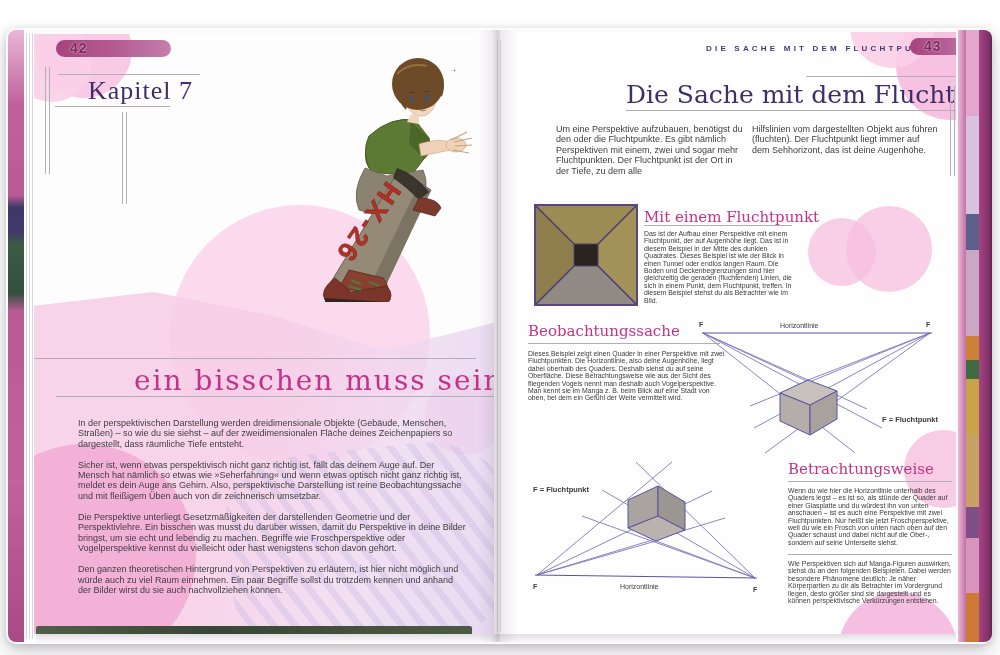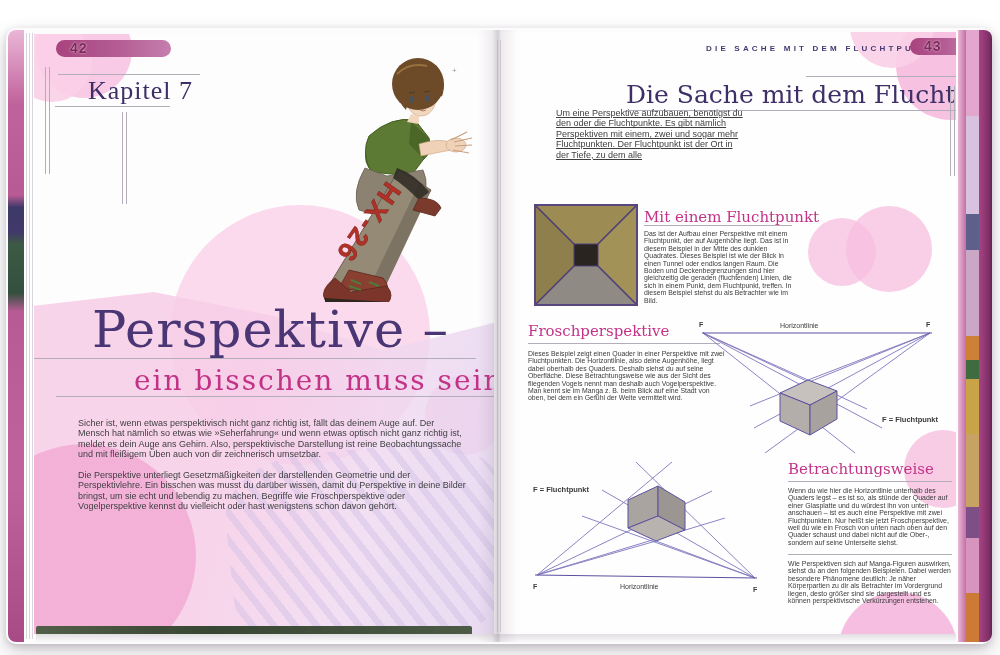--- a/index.html
+++ b/index.html
@@ -116,28 +116,29 @@
     <path d="M103,32 Q108,52 115,58 L119,42 L127,56 L133,42 L141,54 L147,40 Q152,52 153,32 Z" fill="#6d4b28"></path>
     <path d="M106,22 Q118,10 136,14" stroke="#96703f" stroke-width="2.2" fill="none"></path>
     <rect x="119" y="44" width="4" height="7" rx="2" fill="#46525e"></rect>
     <rect x="134" y="43" width="4" height="7" rx="2" fill="#46525e"></rect>
     <path d="M118,41 L124,40 M133,40 L139,39" stroke="#4a3categorie2" stroke-width="1"></path>
     <path d="M118,41 L124,40 M133,40 L139,39" stroke="#4a3a2c" stroke-width="1"></path>
     <path d="M129,58 Q132,60 135,58" stroke="#b07c5c" stroke-width="1" fill="none"></path>
     <path d="M120,62 L128,64 L128,72 L116,70 Z" fill="#f2d7bf"></path>
   </svg>
 
-  <div class="abs big-title" style="left:58px;top:266px;">Perspektive –</div>
   <div class="abs hline" style="left:0;top:324px;width:442px;"></div>
   <div class="abs sub-title" style="left:100px;top:330px;">ein bisschen muss sein</div>
   <div class="abs hline" style="left:22px;top:362px;width:438px;"></div>
 
   <div class="abs body-copy" style="left:44px;top:384px;width:390px;">
+    <p>In der perspektivischen Darstellung werden dreidimensionale Objekte (Gebäude, Menschen, Straßen) – so wie du sie siehst – auf der zweidimensionalen Fläche deines Zeichenpapiers so dargestellt, dass räumliche Tiefe entsteht.</p>
     <p>Sicher ist, wenn etwas perspektivisch nicht ganz richtig ist, fällt das deinem Auge auf. Der Mensch hat nämlich so etwas wie »Seherfahrung« und wenn etwas optisch nicht ganz richtig ist, meldet es dein Auge ans Gehirn. Also, perspektivische Darstellung ist reine Beobachtungssache und mit fleißigem Üben auch von dir zeichnerisch umsetzbar.</p>
     <p>Die Perspektive unterliegt Gesetzmäßigkeiten der darstellenden Geometrie und der Perspektivlehre. Ein bisschen was musst du darüber wissen, damit du Perspektive in deine Bilder bringst, um sie echt und lebendig zu machen. Begriffe wie Froschperspektive oder Vogelperspektive kennst du vielleicht oder hast wenigstens schon davon gehört.</p>
+    <p>Den ganzen theoretischen Hintergrund von Perspektiven zu erläutern, ist hier nicht möglich und würde auch zu viel Raum einnehmen. Ein paar Begriffe sollst du trotzdem kennen und anhand der Bilder wirst du sie auch nachvollziehen können.</p>
   </div>
 </div>
 
 <div class="abs page right-page">
 
   <div class="abs circle" style="left:402px;top:-22px;width:110px;height:110px;background:#f5b3da;opacity:.8;"></div>
   <div class="abs circle" style="left:356px;top:-48px;width:84px;height:84px;background:#f9cfe7;opacity:.9;"></div>
   <div class="abs circle" style="left:314px;top:186px;width:68px;height:68px;background:#f7bfe0;opacity:.75;"></div>
   <div class="abs circle" style="left:352px;top:174px;width:86px;height:86px;background:#f7bfe0;opacity:.75;"></div>
   <div class="abs circle" style="left:410px;top:398px;width:78px;height:78px;background:#f7bfe0;opacity:.8;"></div>
@@ -145,37 +146,38 @@
 
   <div class="abs running-head" style="left:212px;top:12px;">DIE SACHE MIT DEM FLUCHTPUNKT</div>
   <div class="abs pill" style="left:416px;top:6px;width:64px;"><span>43</span></div>
 
   <div class="abs hline" style="left:312px;top:44px;width:150px;"></div>
   <div class="abs page-title" style="left:132px;top:48px;">Die Sache mit dem Fluchtpunkt</div>
   <div class="abs hline" style="left:132px;top:78px;width:330px;"></div>
   <div class="abs vline" style="left:456px;top:54px;height:90px;"></div>
   <div class="abs vline" style="left:460px;top:54px;height:90px;"></div>
 
-  <div class="abs intro-copy" style="left:62px;top:76px;width:188px;text-decoration:underline;">Um eine Perspektive aufzubauen, benötigst du den oder die Fluchtpunkte. Es gibt nämlich Perspektiven mit einem, zwei und sogar mehr Fluchtpunkten. Der Fluchtpunkt ist der Ort in der Tiefe, zu dem alle</div>
+  <div class="abs intro-copy" style="left:62px;top:92px;width:188px;">Um eine Perspektive aufzubauen, benötigst du den oder die Fluchtpunkte. Es gibt nämlich Perspektiven mit einem, zwei und sogar mehr Fluchtpunkten. Der Fluchtpunkt ist der Ort in der Tiefe, zu dem alle</div>
+  <div class="abs intro-copy" style="left:258px;top:92px;width:186px;">Hilfslinien vom dargestellten Objekt aus führen (fluchten). Der Fluchtpunkt liegt immer auf dem Sehhorizont, das ist deine Augenhöhe.</div>
 
   <svg class="abs" style="left:40px;top:172px;" width="104" height="102" viewBox="0 0 104 102">
     <polygon points="2,2 102,2 63,41 41,41" fill="#9c8c54"></polygon>
     <polygon points="2,2 41,41 41,61 2,100" fill="#8f7f4c"></polygon>
     <polygon points="102,2 102,100 63,61 63,41" fill="#a39258"></polygon>
     <polygon points="2,100 41,61 63,61 102,100" fill="#8f8a84"></polygon>
     <path d="M2,2 L41,41 M102,2 L63,41 M2,100 L41,61 M102,100 L63,61" stroke="#4e3e78" stroke-width="1.6"></path>
     <rect x="40" y="40" width="24" height="22" fill="#29241f" stroke="#4e3e78" stroke-width="1"></rect>
     <rect x="1" y="1" width="102" height="100" fill="none" stroke="#58487f" stroke-width="2"></rect>
   </svg>
 
   <div class="abs sec-head" style="left:150px;top:176px;font-size:15px;">Mit einem Fluchtpunkt</div>
   <div class="abs hline" style="left:150px;top:193px;width:148px;"></div>
   <div class="abs sec-copy" style="left:150px;top:198px;width:150px;">Das ist der Aufbau einer Perspektive mit einem Fluchtpunkt, der auf Augenhöhe liegt. Das ist in diesem Beispiel in der Mitte des dunklen Quadrates. Dieses Beispiel ist wie der Blick in einen Tunnel oder endlos langen Raum. Die Boden und Deckenbegrenzungen sind hier gleichzeitig die geraden (fluchtenden) Linien, die sich in einem Punkt, dem Fluchtpunkt, treffen. In diesem Beispiel stehst du als Betrachter wie im Bild.</div>
 
-  <div class="abs sec-head" style="left:34px;top:290px;font-size:15px;">Froschperspektive</div>
+  <div class="abs sec-head" style="left:34px;top:290px;font-size:15px;">Beobachtungssache</div>
   <div class="abs hline" style="left:34px;top:311px;width:192px;"></div>
   <div class="abs sec-copy" style="left:34px;top:318px;width:198px;">Dieses Beispiel zeigt einen Quader in einer Perspektive mit zwei Fluchtpunkten. Die Horizontlinie, also deine Augenhöhe, liegt dabei oberhalb des Quaders. Deshalb siehst du auf seine Oberfläche. Diese Betrachtungsweise wie aus der Sicht des fliegenden Vogels nennt man deshalb auch Vogelperspektive. Man kennt sie im Manga z. B. beim Blick auf eine Stadt von oben, bei dem ein Gefühl der Weite vermittelt wird.</div>
 
   <svg class="abs" style="left:198px;top:282px;" width="272" height="160" viewBox="0 0 272 160">
     <g stroke="#7d76bd" stroke-width="0.9">
       <line x1="11" y1="19" x2="190" y2="114"></line>
       <line x1="11" y1="19" x2="163" y2="139"></line>
       <line x1="11" y1="19" x2="175" y2="95"></line>
       <line x1="11" y1="19" x2="116" y2="66"></line>
       <line x1="238" y1="19" x2="62" y2="114"></line>

